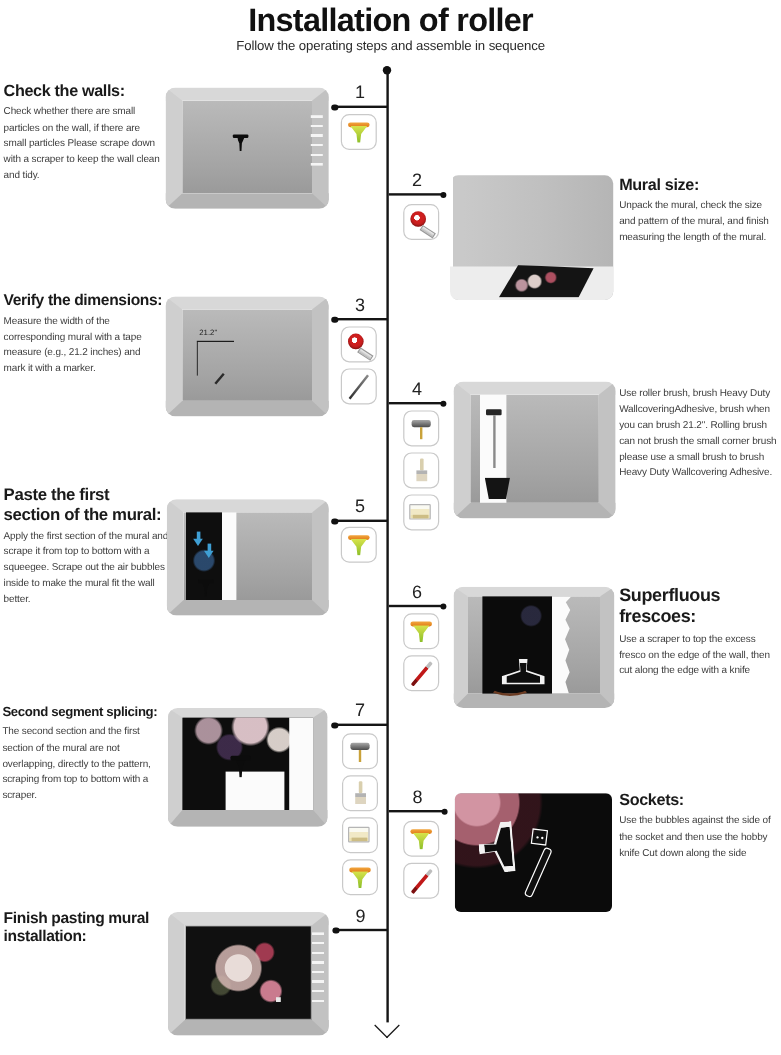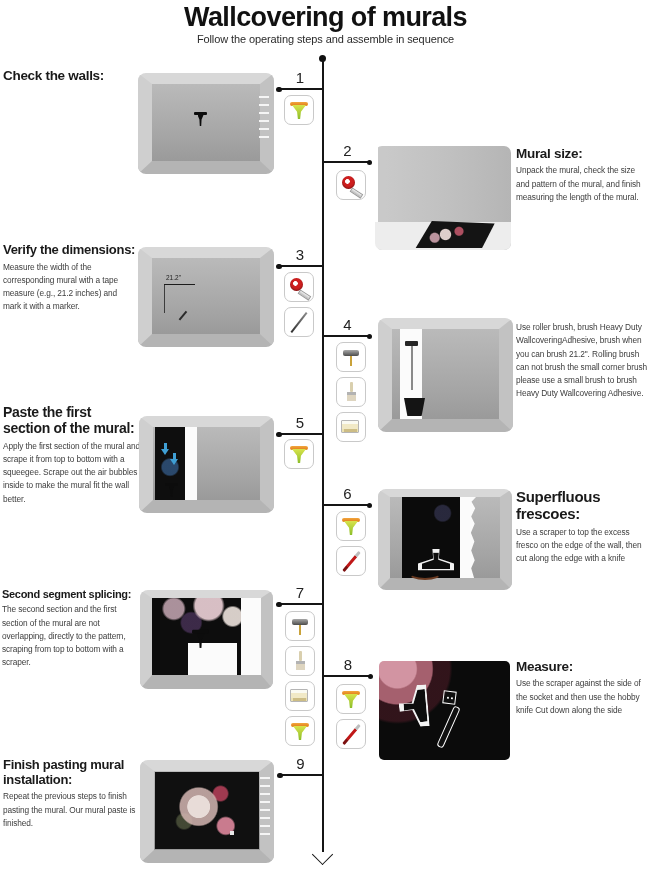--- a/index.html
+++ b/index.html
@@ -97,30 +97,31 @@
   .socket{position:absolute;width:11px;height:11px;border:1.5px solid #fff;background:rgba(30,30,30,.25);transform:rotate(7deg);}
   .socket::before{content:"";position:absolute;left:2.5px;top:4.5px;width:2px;height:2px;border-radius:50%;background:#fff;}
   .socket::after{content:"";position:absolute;left:6.5px;top:4.5px;width:2px;height:2px;border-radius:50%;background:#fff;}
   .oknife{position:absolute;width:5px;height:42px;border:1.6px solid #fff;border-radius:3px;background:#101010;transform:rotate(24deg);}
 </style>
 </head>
 <body>
 
 <div id="page">
 
-  <div class="title">Wallcovering of murals</div>
+  <div class="title">Installation of roller</div>
   <div class="subtitle">Follow the operating steps and assemble in sequence</div>
 
   <div class="tl-dot"></div>
   <div class="tl-line"></div>
   <div class="tl-arrow"></div>
 
   <div>
     <div class="txt" style="left:3px;top:68px;width:134px">
       <div class="h" style="font-size:13.5px">Check the walls:</div>
+      <div class="b">Check whether there are small particles on the wall, if there are small particles Please scrape down with a scraper to keep the wall clean and tidy.</div>
     </div>
     <div class="room" style="left:138px;top:73px;width:136px;height:101px">
       <div class="mini-sq" style="left:42px;top:28px"></div>
       <div class="radiator" style="right:-9px;top:12px;height:42px"></div>
     </div>
     <div class="conn conn-left" style="left:277px;top:71px;width:46px">
       <span class="num">1</span>
       <i class="line"></i>
       <i class="dot"></i>
     </div>
@@ -317,29 +318,28 @@
       </div>
     <div class="photo" style="left:379px;top:661px;width:131px;height:99px;
          background:radial-gradient(circle at 14% 8%,#d294a2 0 13%,#a5606e 14% 24%,rgba(70,25,35,.65) 25% 36%,transparent 38%),#0b0b0b">
       <div class="osq" style="left:18px;top:26px;width:42px;height:38px;transform:rotate(-95deg)">
           <i></i>
         </div>
       <div class="socket" style="left:64px;top:30px"></div>
       <div class="oknife" style="left:66px;top:44px"></div>
     </div>
     <div class="txt" style="left:516px;top:659px;width:133px">
-      <div class="h" style="font-size:13.5px">Measure:</div>
-      <div class="b">Use the scraper against the side of the socket and then use the hobby knife Cut down along the side</div>
+      <div class="h" style="font-size:13.5px">Sockets:</div>
+      <div class="b">Use the bubbles against the side of the socket and then use the hobby knife Cut down along the side</div>
     </div>
   </div>
 
   <div>
     <div class="txt" style="left:3px;top:758px;width:134px">
       <div class="h" style="font-size:13px">Finish pasting mural installation:</div>
-      <div class="b">Repeat the previous steps to finish pasting the mural. Our mural paste is finished.</div>
     </div>
     <div class="room" style="left:140px;top:760px;width:134px;height:103px">
       <div class="mural" style="left:1px;top:1px;right:1px;bottom:1px;
            background:radial-gradient(circle at 42% 45%,#e8dcd8 0 15%,rgba(212,182,178,.85) 16% 25%,transparent 27%),
                       radial-gradient(circle at 63% 28%,#a03a50 0 8%,transparent 10%),
                       radial-gradient(circle at 68% 70%,#c97b8e 0 9%,transparent 11%),
                       radial-gradient(circle at 28% 64%,rgba(118,128,88,.5) 0 8%,transparent 10%),#101010">
         <div class="abs" style="left:72%;top:76%;width:4px;height:4px;background:#e8e8e8"></div>
       </div>
       <div class="radiator" style="right:-10px;top:6px;height:58px"></div>

